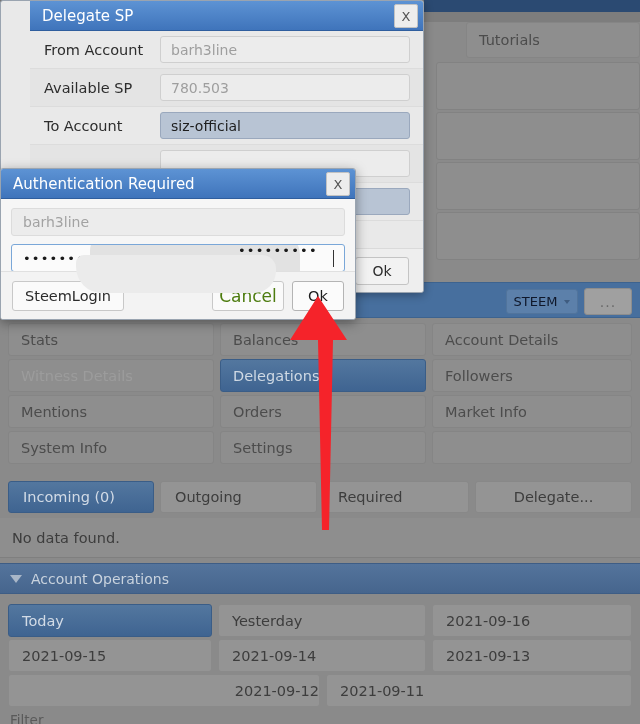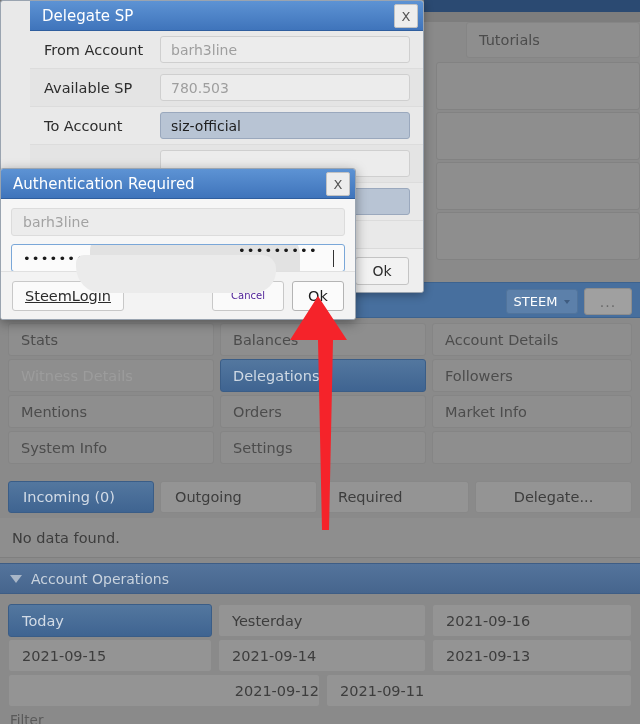--- a/index.html
+++ b/index.html
@@ -79,21 +79,21 @@
     border-top: 1px solid #3d638f;
     border-bottom: 1px solid #3d638f;
   }
   .steem-select {
     position: absolute;
     right: 62px; top: 6px;
     width: 72px; height: 25px;
     background: #5c80aa;
     border: 1px solid #51749c;
     border-radius: 3px;
-    color: #ffffff;
+    color: #0f172a;
     font-size: 13px;
     display: flex;
     align-items: center;
     justify-content: center;
     gap: 7px;
   }
   .steem-select .caret {
     width: 0; height: 0;
     border-left: 3.5px solid transparent;
     border-right: 3.5px solid transparent;
@@ -376,30 +376,29 @@
     min-width: 112px;
     height: 30px;
     background: #fafafa;
     border: 1px solid #c8c8c8;
     border-radius: 3px;
     color: #2b2b2b;
     font-size: 14.5px;
     display: flex;
     align-items: center;
     justify-content: center;
-    text-decoration: underline;
   }
   .btn-cancel {
     min-width: 72px;
     height: 30px;
     background: #fafafa;
     border: 1px solid #c8c8c8;
     border-radius: 3px;
-    color: #4c1d95;
-    font-size: 10px;
+    color: #4d7c0f;
+    font-size: 17px;
     display: flex;
     align-items: center;
     justify-content: center;
     margin-right: 8px;
   }
   .btn-ok {
     min-width: 52px;
     height: 30px;
     background: #fbfbfb;
     border: 1px solid #b4b4b4;

